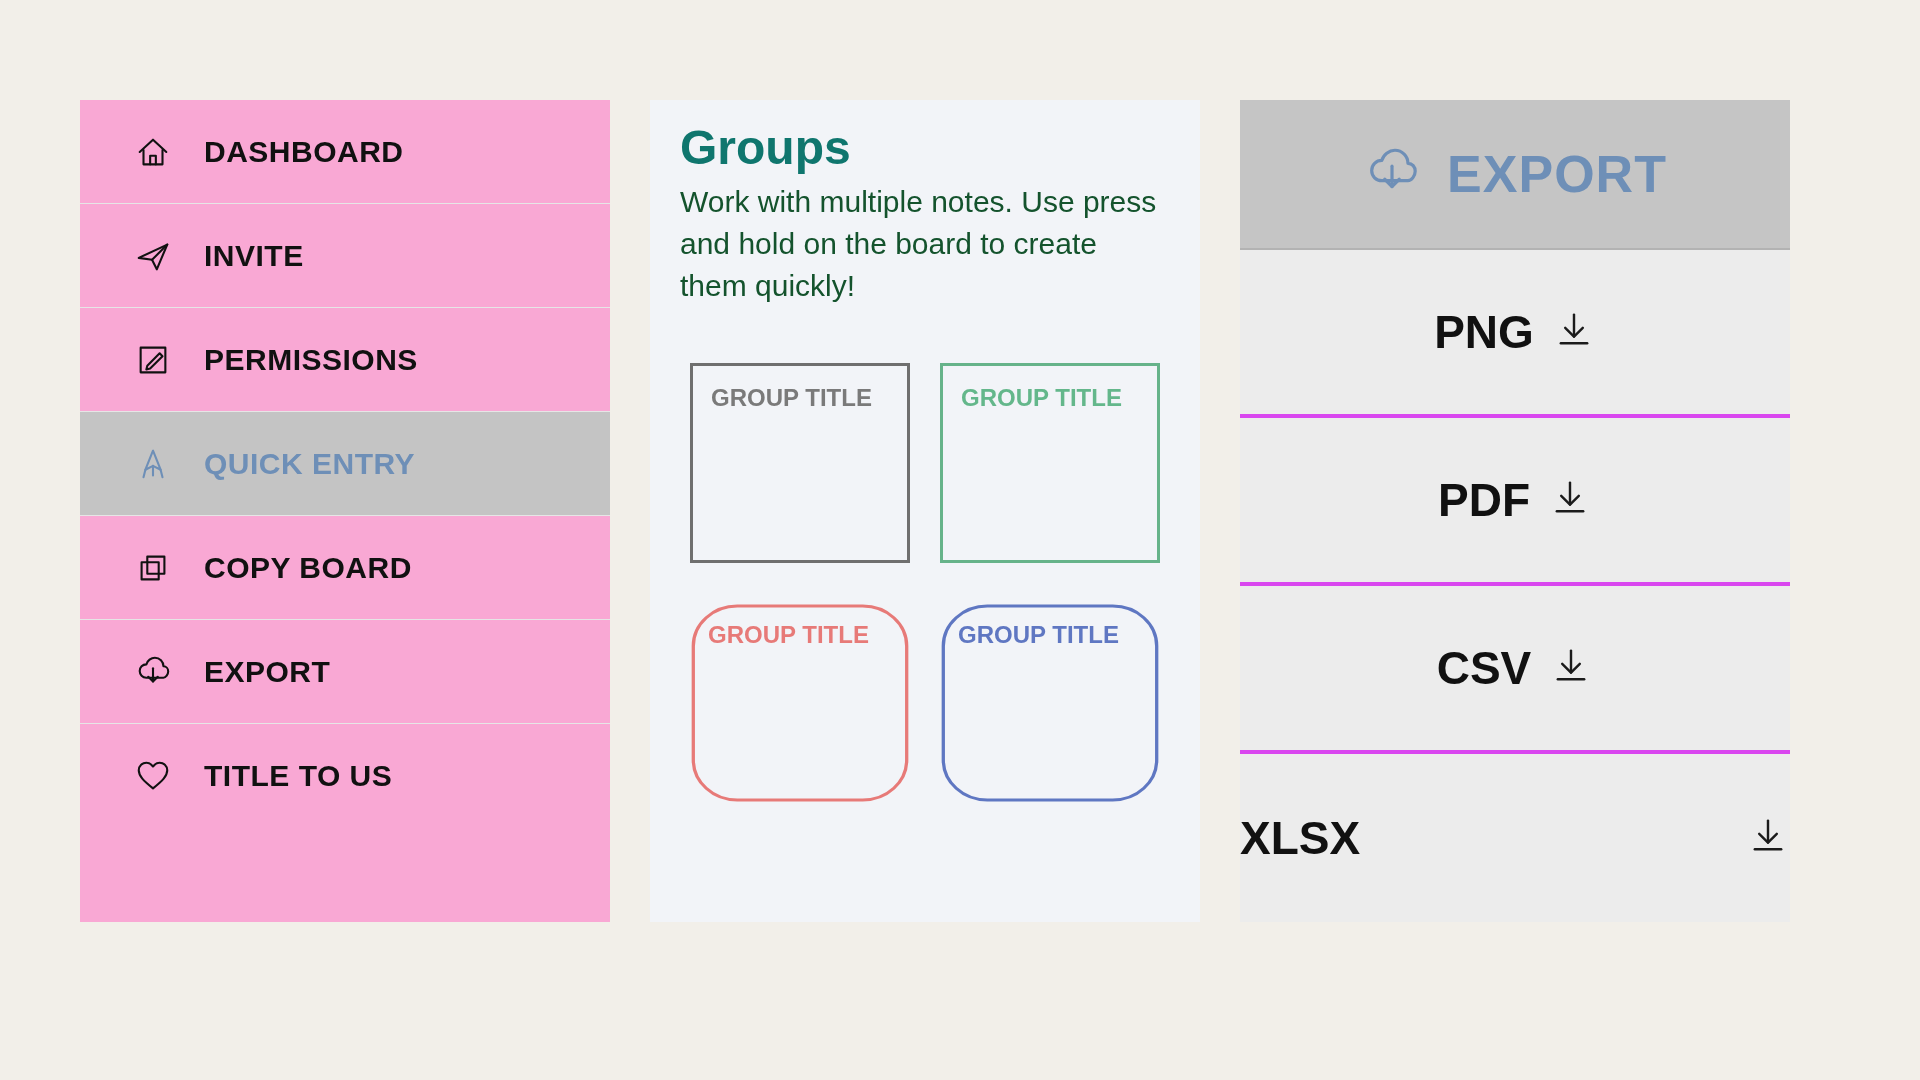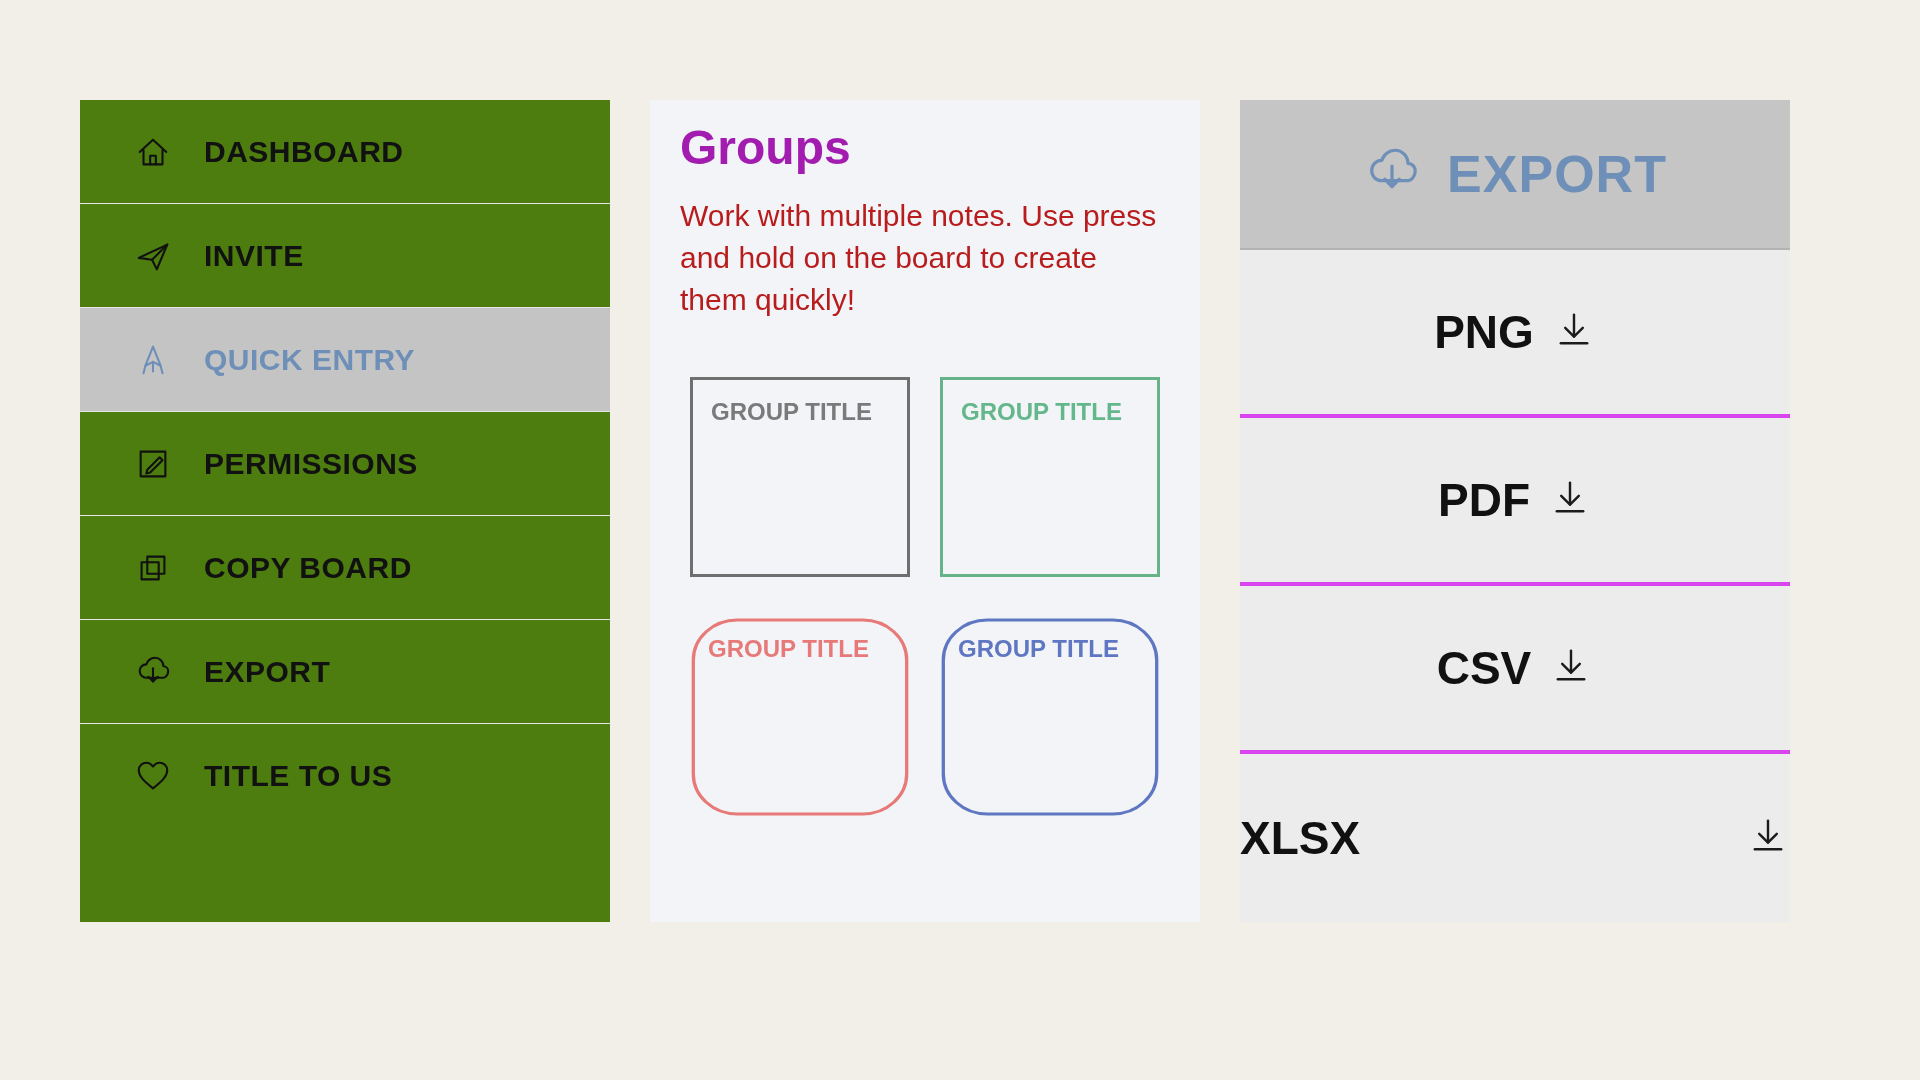--- a/index.html
+++ b/index.html
@@ -15,21 +15,21 @@
     display:flex; align-items:flex-start; justify-content:center;
   }
   .panels {
     display:flex; gap:40px; padding: 100px 80px 0 80px;
     width: 1920px;
   }
 
   
   .menu-panel {
     width: 530px;
-    background:#4d7c0f;
+    background:#f9a8d4;
     display:flex; flex-direction:column;
   }
   .menu-item {
     display:flex; align-items:center;
     height: 104px;
     padding: 0 28px 0 52px;
     border-bottom:1px solid #e6e6e6;
     cursor:pointer;
     color:#111;
   }
@@ -46,24 +46,24 @@
   .menu-item.selected .label { color:#6e8fb7; }
   .menu-item.selected svg { stroke:#6e8fb7; }
 
   
   .groups-panel {
     width: 550px;
     background:#f2f4f8;
     padding: 20px 30px 20px 30px;
   }
   .groups-title {
-    font-size: 48px; font-weight:700; color:#a21caf; margin-bottom:20px;
+    font-size: 48px; font-weight:700; color:#0f766e; margin-bottom:6px;
   }
   .groups-desc {
-    font-size: 30px; line-height:1.4; color:#b91c1c; margin-bottom:40px;
+    font-size: 30px; line-height:1.4; color:#14532d; margin-bottom:40px;
     font-weight:400;
   }
   .group-grid {
     display:grid; grid-template-columns: 1fr 1fr; gap:40px 30px;
     padding: 16px 10px;
   }
   .group-box {
     height: 200px;
     padding: 18px 18px;
     background: transparent;
@@ -128,39 +128,39 @@
       </div>
       <div class="menu-item">
         <span class="icon-slot">
           <svg viewBox="0 0 40 40" width="38" height="38">
               <path d="M5 22 L35 8 L24 34 L19 24 Z"></path>
               <path d="M19 24 L35 8"></path>
             </svg>
         </span>
         <span class="label">INVITE</span>
       </div>
+      <div class="menu-item">
+        <span class="icon-slot">
+          <svg viewBox="0 0 40 40" width="38" height="38">
+              <rect x="7" y="7" width="26" height="26"></rect>
+              <path d="M14 26 L27 13 L30 16 L17 29 L13 30 Z"></path>
+            </svg>
+        </span>
+        <span class="label">PERMISSIONS</span>
+      </div>
       <div class="menu-item selected">
         <span class="icon-slot">
           <svg viewBox="0 0 40 40" width="38" height="38">
               <path d="M20 6 L12 26 L20 22 L28 26 Z"></path>
               <path d="M12 26 L10 34"></path>
               <path d="M28 26 L30 34"></path>
               <path d="M20 22 V32"></path>
             </svg>
         </span>
         <span class="label">QUICK ENTRY</span>
-      </div>
-      <div class="menu-item">
-        <span class="icon-slot">
-          <svg viewBox="0 0 40 40" width="38" height="38">
-              <rect x="7" y="7" width="26" height="26"></rect>
-              <path d="M14 26 L27 13 L30 16 L17 29 L13 30 Z"></path>
-            </svg>
-        </span>
-        <span class="label">PERMISSIONS</span>
       </div>
       <div class="menu-item">
         <span class="icon-slot">
           <svg viewBox="0 0 40 40" width="38" height="38">
               <rect x="8" y="14" width="18" height="18"></rect>
               <rect x="14" y="8" width="18" height="18"></rect>
             </svg>
         </span>
         <span class="label">COPY BOARD</span>
       </div>

